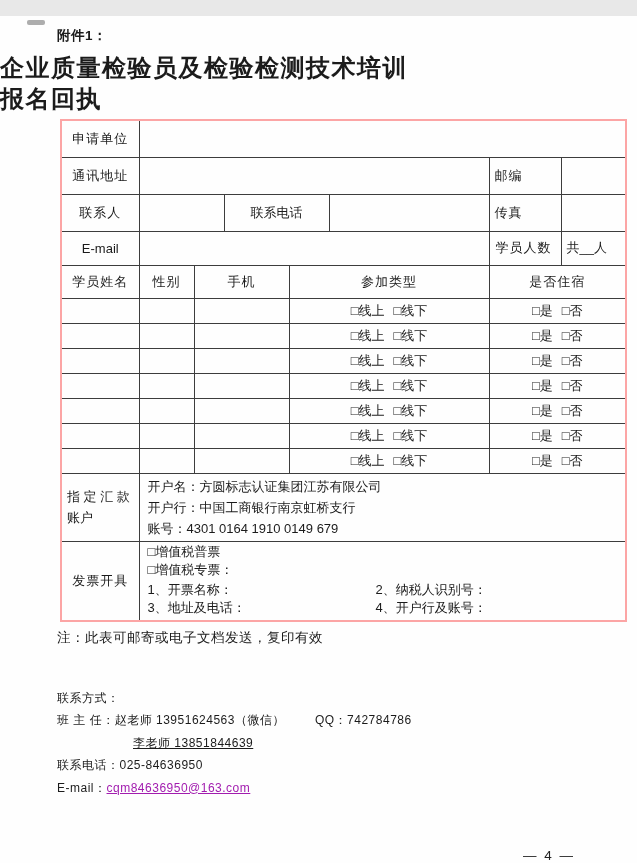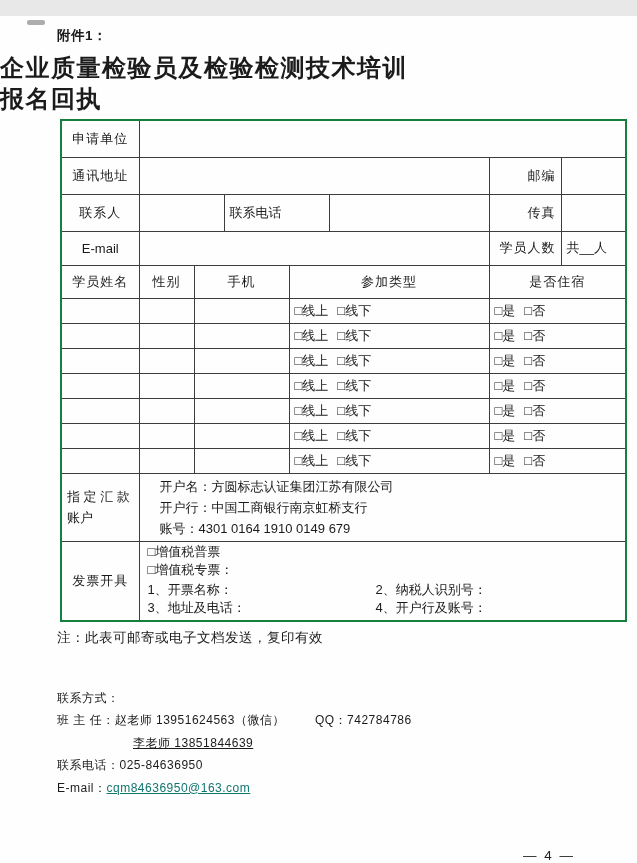--- a/index.html
+++ b/index.html
@@ -33,34 +33,34 @@
     font-weight: bold;
     font-size: 24px;
     line-height: 31px;
     letter-spacing: 1.5px;
   }
   table.form-table {
     margin: 5px 0 0 60px;
     width: 565px;
     border-collapse: collapse;
     table-layout: fixed;
-    border: 2px solid #15803d;
+    border: 2px solid #fca5a5;
   }
   table.form-table td {
     border: 1px solid #3d3d3d;
     font-size: 13px;
     color: #1b1b1b;
     padding: 2px 5px;
     vertical-align: middle;
     overflow: hidden;
   }
   td.lbl { text-align: center; letter-spacing: 1px; }
   td.lbl-left { text-align: left; padding-left: 8px; line-height: 21px; }
-  td.small-lbl { text-align: right; padding-left: 10px; letter-spacing: 1px; }
-  td.center { text-align: left; }
+  td.small-lbl { text-align: left; padding-left: 10px; letter-spacing: 1px; }
+  td.center { text-align: center; }
   td.field { background: transparent; }
   .opt { display: inline-block; }
   .opt + .opt { margin-left: 9px; }
   .multi-line div { line-height: 21px; }
   .fee-line { line-height: 23px; }
   .inv-line { line-height: 18.5px; font-size: 13px; font-family: Liberation Mono, monospace; }
   .inv-cols { display: flex; line-height: 18.5px; }
   .inv-cols .c1 { width: 228px; flex: 0 0 228px; }
   .footnote {
     margin: 7px 0 0 57px;
@@ -68,21 +68,21 @@
     letter-spacing: .5px;
   }
   .contact {
     margin: 40px 0 0 57px;
     font-size: 12px;
     line-height: 22.5px;
     letter-spacing: .5px;
   }
   .contact .indent { padding-left: 76px; text-decoration: underline; }
   .contact .qq { margin-left: 30px; }
-  .email-link { color: #0f766e; text-decoration: underline; cursor: pointer; }
+  .email-link { color: #a21caf; text-decoration: underline; cursor: pointer; }
   .page-number {
     position: absolute;
     right: 62px;
     bottom: 16px;
     font-size: 13.5px;
     letter-spacing: 2px;
     color: #222;
   }
 </style>
 </head>
@@ -196,21 +196,21 @@
       <td class="center" colspan="2"><span class="opt">□线上</span><span class="opt">□线下</span></td>
       <td class="center" colspan="2"><span class="opt">□是</span><span class="opt">□否</span></td>
     </tr>
 
 
     <tr style="height:66px">
       <td class="lbl-left">
         <div>指 定 汇 款</div>
         <div>账户</div>
       </td>
-      <td colspan="7" class="multi-line" style="padding-left:20px">
+      <td colspan="7" class="multi-line" style="padding-left:8px">
         <div>开户名：方圆标志认证集团江苏有限公司</div>
         <div>开户行：中国工商银行南京虹桥支行</div>
         <div>账号：4301 0164 1910 0149 679</div>
       </td>
     </tr>
 
     <tr style="height:76px">
       <td class="lbl">发票开具</td>
       <td colspan="7" style="padding-left:8px">
         <div class="inv-line">□增值税普票</div>

